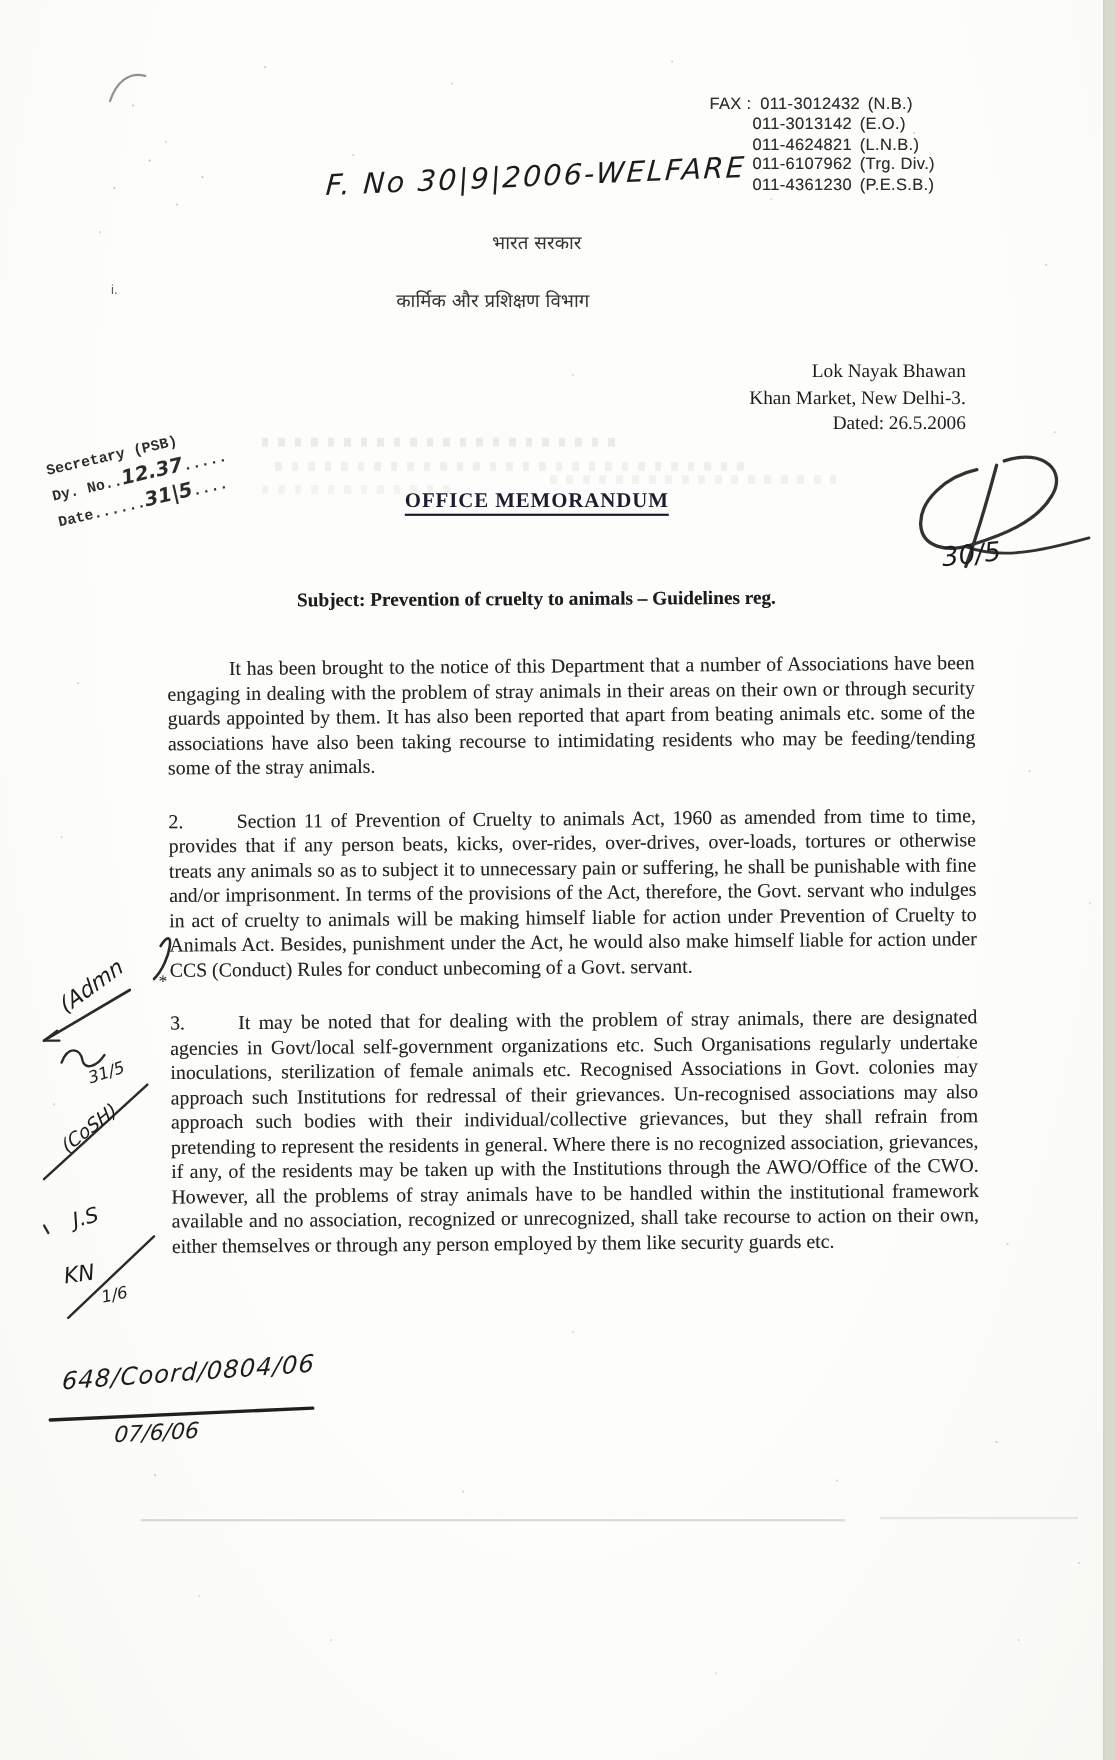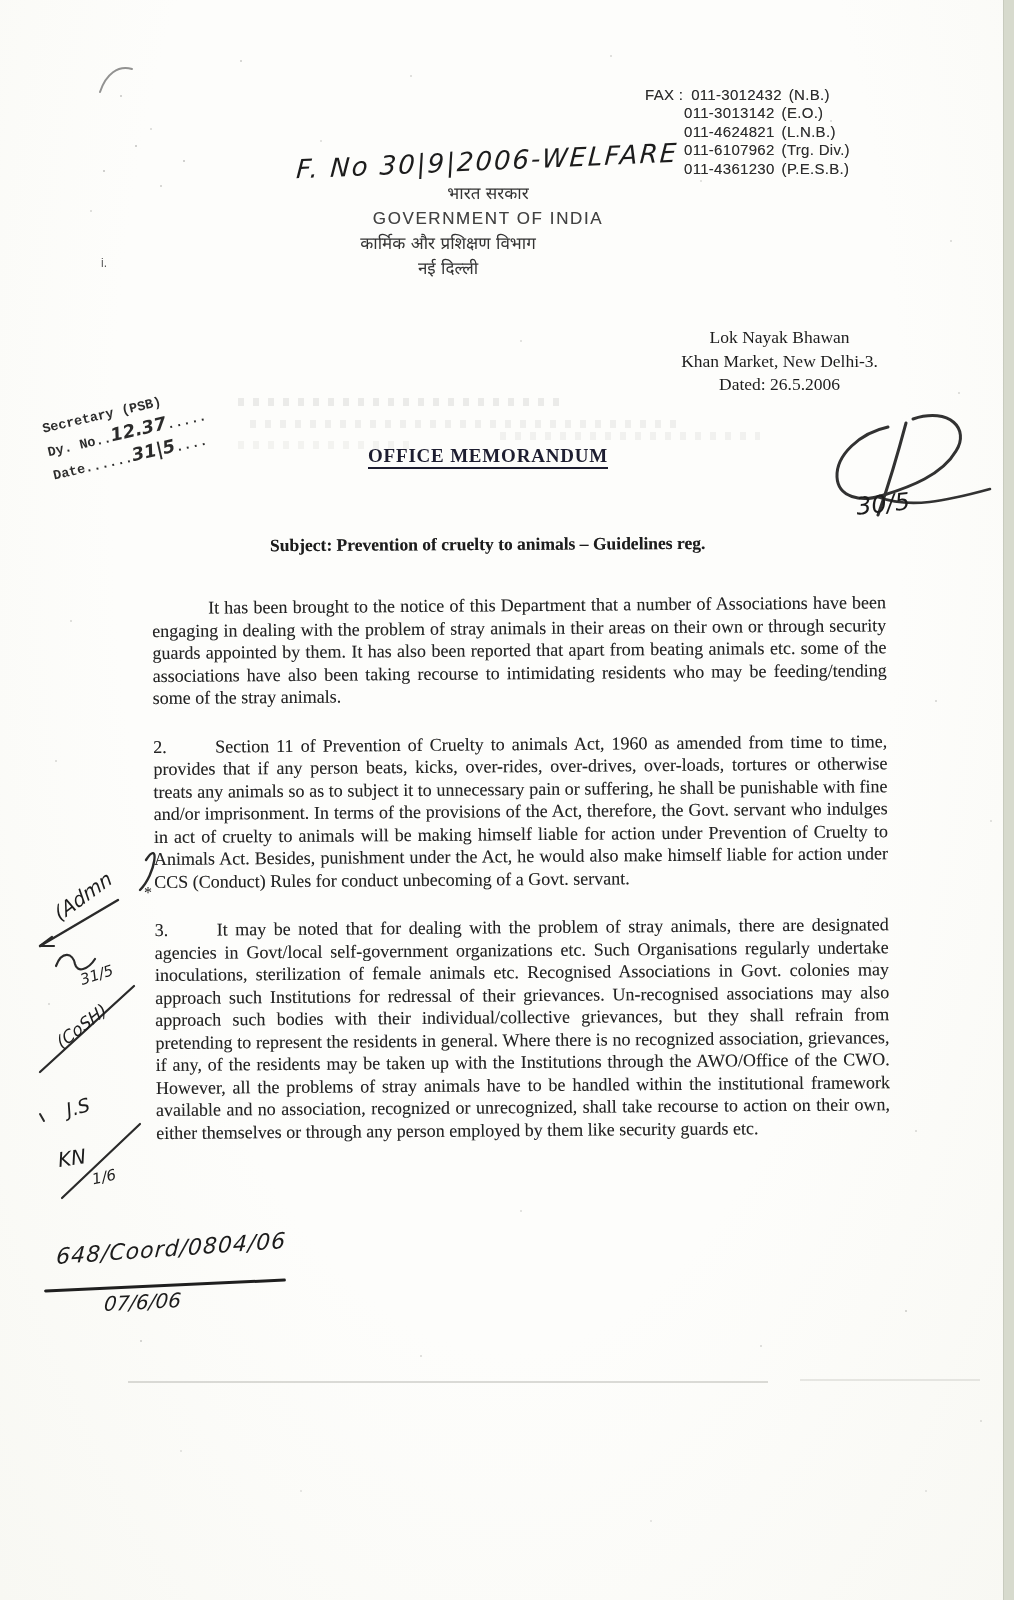--- a/index.html
+++ b/index.html
@@ -17,29 +17,29 @@
   .fax-row.ind{padding-left:39px;}
   .fax-label{padding-right:8px;}
   .fax-office{padding-left:7px;}
   
   .hand{font-family:"DejaVu Sans",sans-serif;font-style:italic;color:#1c1c1c;}
   .fileno{position:absolute;left:296px;top:146px;font-size:26px;letter-spacing:2px;
           transform:rotate(-2.5deg) skewX(-6deg);white-space:nowrap;}
   
   .hdr{position:absolute;left:150px;top:181px;width:676px;text-align:center;color:#3c3c3c;white-space:nowrap;}
   .hdr div{height:25px;line-height:25px;}
-  .hi{font-family:"DejaVu Sans",sans-serif;font-size:17px;color:#333;}
+  .hi{font-family:"DejaVu Sans",sans-serif;font-size:17px;color:#333;margin-top:28px;}
   .en{font-family:"Liberation Sans",sans-serif;color:#424242;text-shadow:0 0 .4px rgba(40,40,40,.4);}
   .en.govt{font-size:17px;letter-spacing:1.6px;}
   .en.min{font-size:16.5px;letter-spacing:1px;}
   .en.dept{font-size:16px;letter-spacing:.8px;}
   .en.city{font-size:16px;letter-spacing:1.5px;}
   .shift{transform:translateX(-40px);}
   
-  .addr{position:absolute;right:136px;top:326px;text-align:center;font-size:17.5px;line-height:23.5px;color:#1d1d1d;}
+  .addr{position:absolute;right:136px;top:326px;text-align:right;font-size:17.5px;line-height:23.5px;color:#1d1d1d;}
   
   .stamp{position:absolute;left:46px;top:400px;transform:rotate(-13deg);
          font-family:"Liberation Mono",monospace;font-size:13.5px;font-weight:bold;
          color:#1a1a1a;line-height:21px;white-space:nowrap;opacity:.92;}
   .st-hand{font-family:"DejaVu Sans",sans-serif;font-style:italic;font-size:18px;font-weight:bold;}
   
   .om-title{position:absolute;left:150px;top:445px;width:676px;text-align:center;}
   .om-title .ul{font-weight:bold;font-size:19px;letter-spacing:.8px;color:#1d1d30;
                 border-bottom:2px solid #1d1d30;padding-bottom:1px;}
   
@@ -94,23 +94,21 @@
     <div class="fax-row ind"><span>011-3013142</span><span class="fax-office">(E.O.)</span></div>
     <div class="fax-row ind"><span>011-4624821</span><span class="fax-office">(L.N.B.)</span></div>
     <div class="fax-row ind"><span>011-6107962</span><span class="fax-office">(Trg. Div.)</span></div>
     <div class="fax-row ind"><span>011-4361230</span><span class="fax-office">(P.E.S.B.)</span></div>
   </div>
 
   <div class="hand fileno">F. No 30|9|2006-WELFARE</div>
 
   <div class="hdr">
     <div class="hi">भारत सरकार</div>
-    <div class="en govt">GOVERNMENT OF INDIA</div>
     <div class="hi shift">कार्मिक और प्रशिक्षण विभाग</div>
-    <div class="hi shift">नई दिल्ली</div>
   </div>
 
   <div class="imark">i.</div>
 
   <div class="addr">
     <div>Lok Nayak Bhawan</div>
     <div>Khan Market, New Delhi-3.</div>
     <div>Dated: 26.5.2006</div>
   </div>
 

